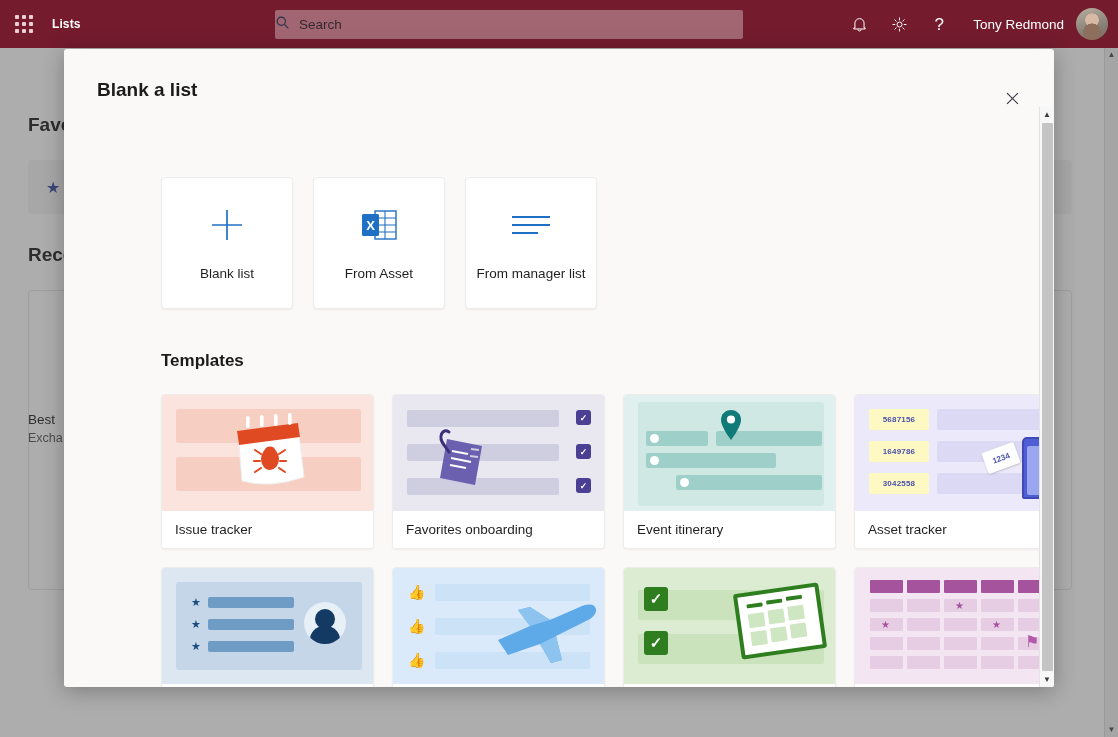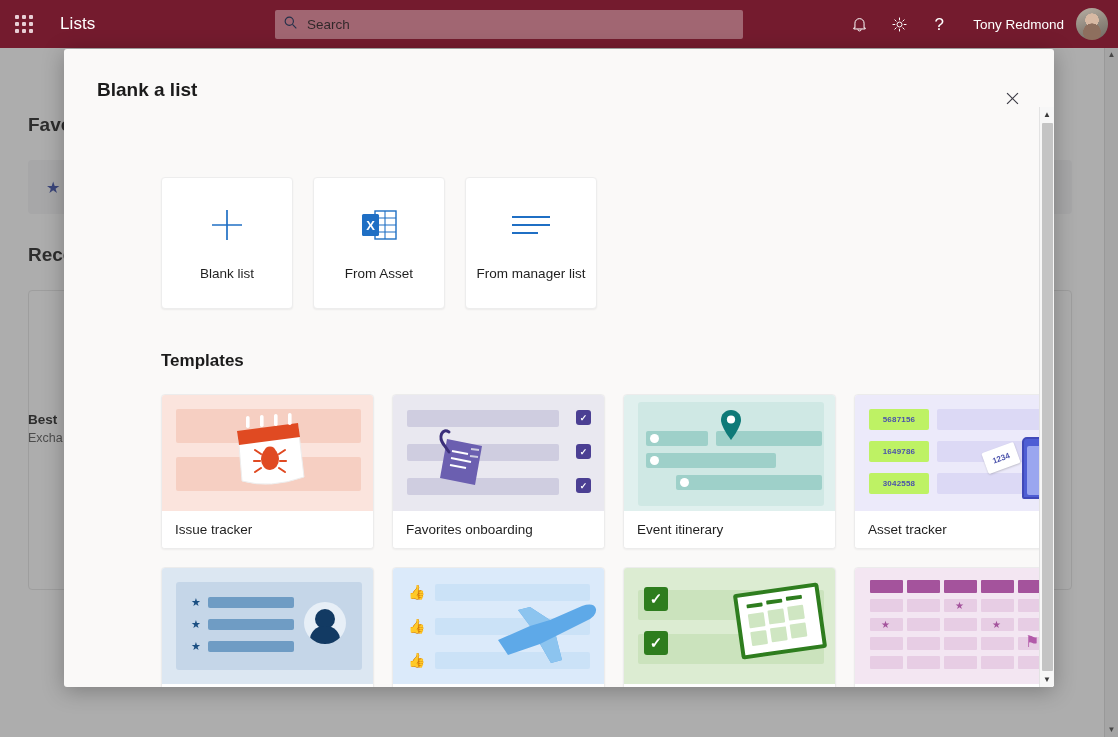--- a/index.html
+++ b/index.html
@@ -33,32 +33,32 @@
   }
   #waffle .grid {
     display: grid;
     grid-template-columns: repeat(3, 4px);
     grid-template-rows: repeat(3, 4px);
     gap: 3px;
   }
   #waffle .grid i { display: block; width: 4px; height: 4px; background: #e8cfd5; border-radius: 1px; }
 
   #app-name {
-    color: #ffffff; font-size: 17px; font-weight: 400;
-    margin-left: 12px; letter-spacing: .1px;
+    color: #ffffff; font-size: 12px; font-weight: 700;
+    margin-left: 4px; letter-spacing: .1px;
     cursor: pointer;
   }
 
   #search-wrap {
     position: absolute; left: 275px; top: 10px;
     width: 468px; height: 29px;
     background: rgba(255,255,255,.33);
     border-radius: 2px;
     display: flex; align-items: center; gap: 9px;
-    padding: 0 8px;
+    padding: 0 0;
     cursor: text;
   }
   #search-wrap .mag { flex: 0 0 auto; }
   #search-input {
     flex: 1; border: 0; outline: 0; background: transparent;
     font-family: "Liberation Sans", sans-serif;
     font-size: 13.5px; color: #111;
   }
   #search-input::placeholder { color: #1d1d1d; opacity: .85; }
 
@@ -100,21 +100,21 @@
   }
   #bg-star { color: #3b4ea8; font-size: 16px; }
 
   #bg-rec-card {
     position: absolute; left: 28px; top: 242px;
     width: 1044px; height: 300px;
     background: #ffffff; border: 1px solid #e6e6e6; border-radius: 4px;
   }
   #bg-list-title {
     position: absolute; left: 28px; top: 364px;
-    font-size: 13.5px; font-weight: 700; color: #242424;
+    font-size: 13.5px; font-weight: 400; color: #242424;
   }
   #bg-list-sub {
     position: absolute; left: 28px; top: 383px;
     font-size: 12.5px; color: #5a5a5a;
   }
 
   
   #page-scrollbar {
     position: absolute; right: 0; top: 48px;
     width: 14px; height: 689px;
@@ -238,21 +238,21 @@
   
   .t-event { background: #e0f0ee; }
   .t-event .panel { position: absolute; left: 14px; top: 7px; width: 186px; height: 104px; background: #cfe8e4; border-radius: 3px; }
   .t-event .erow { position: absolute; height: 15px; background: #9ed0c9; border-radius: 2px; }
   .t-event .dot { position: absolute; width: 9px; height: 9px; border-radius: 50%; background: #ffffff; }
 
   
   .t-asset { background: #eceafa; }
   .t-asset .num {
     position: absolute; left: 14px; width: 60px; height: 21px;
-    background: #bef264; border-radius: 2px;
+    background: #fef9c3; border-radius: 2px;
     display: flex; align-items: center; justify-content: center;
     font-size: 8px; color: #4b52ab; font-weight: 600;
     letter-spacing: .2px;
   }
   .t-asset .blank { position: absolute; left: 82px; width: 118px; height: 21px; background: #dcd9f5; border-radius: 2px; }
   .t-asset .phone {
     position: absolute; right: 10px; top: 42px; width: 34px; height: 62px;
     background: #4f5ed4; border-radius: 5px 5px 2px 2px;
     border: 2px solid #4049b8;
   }

